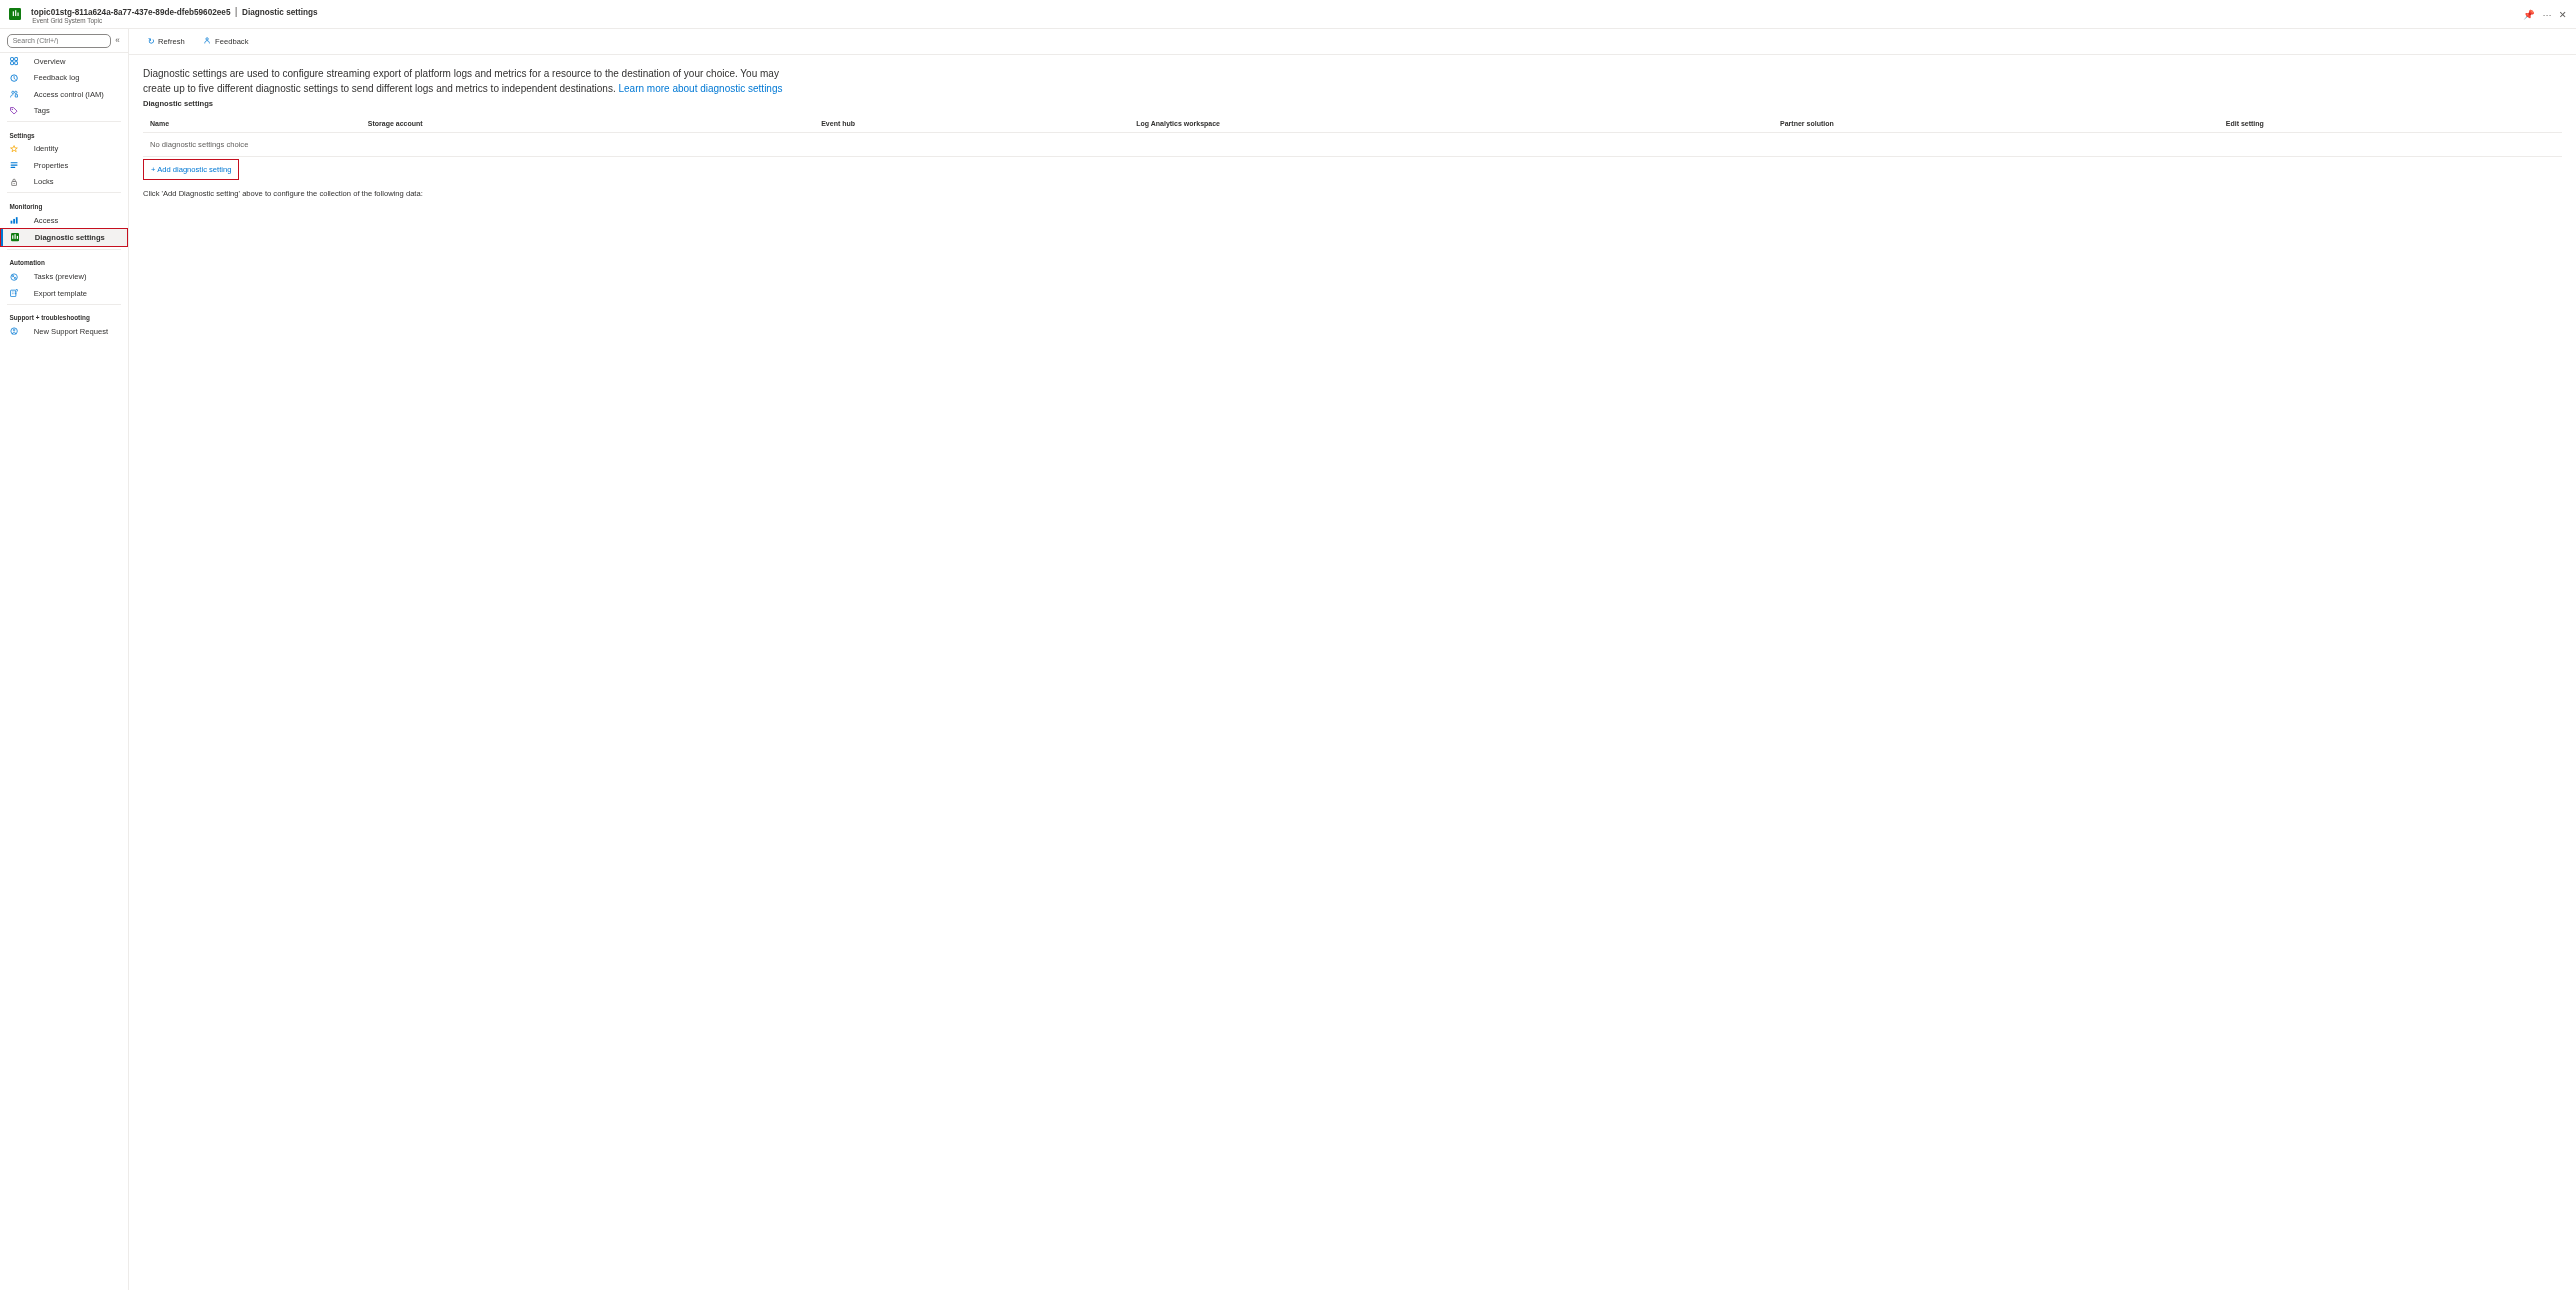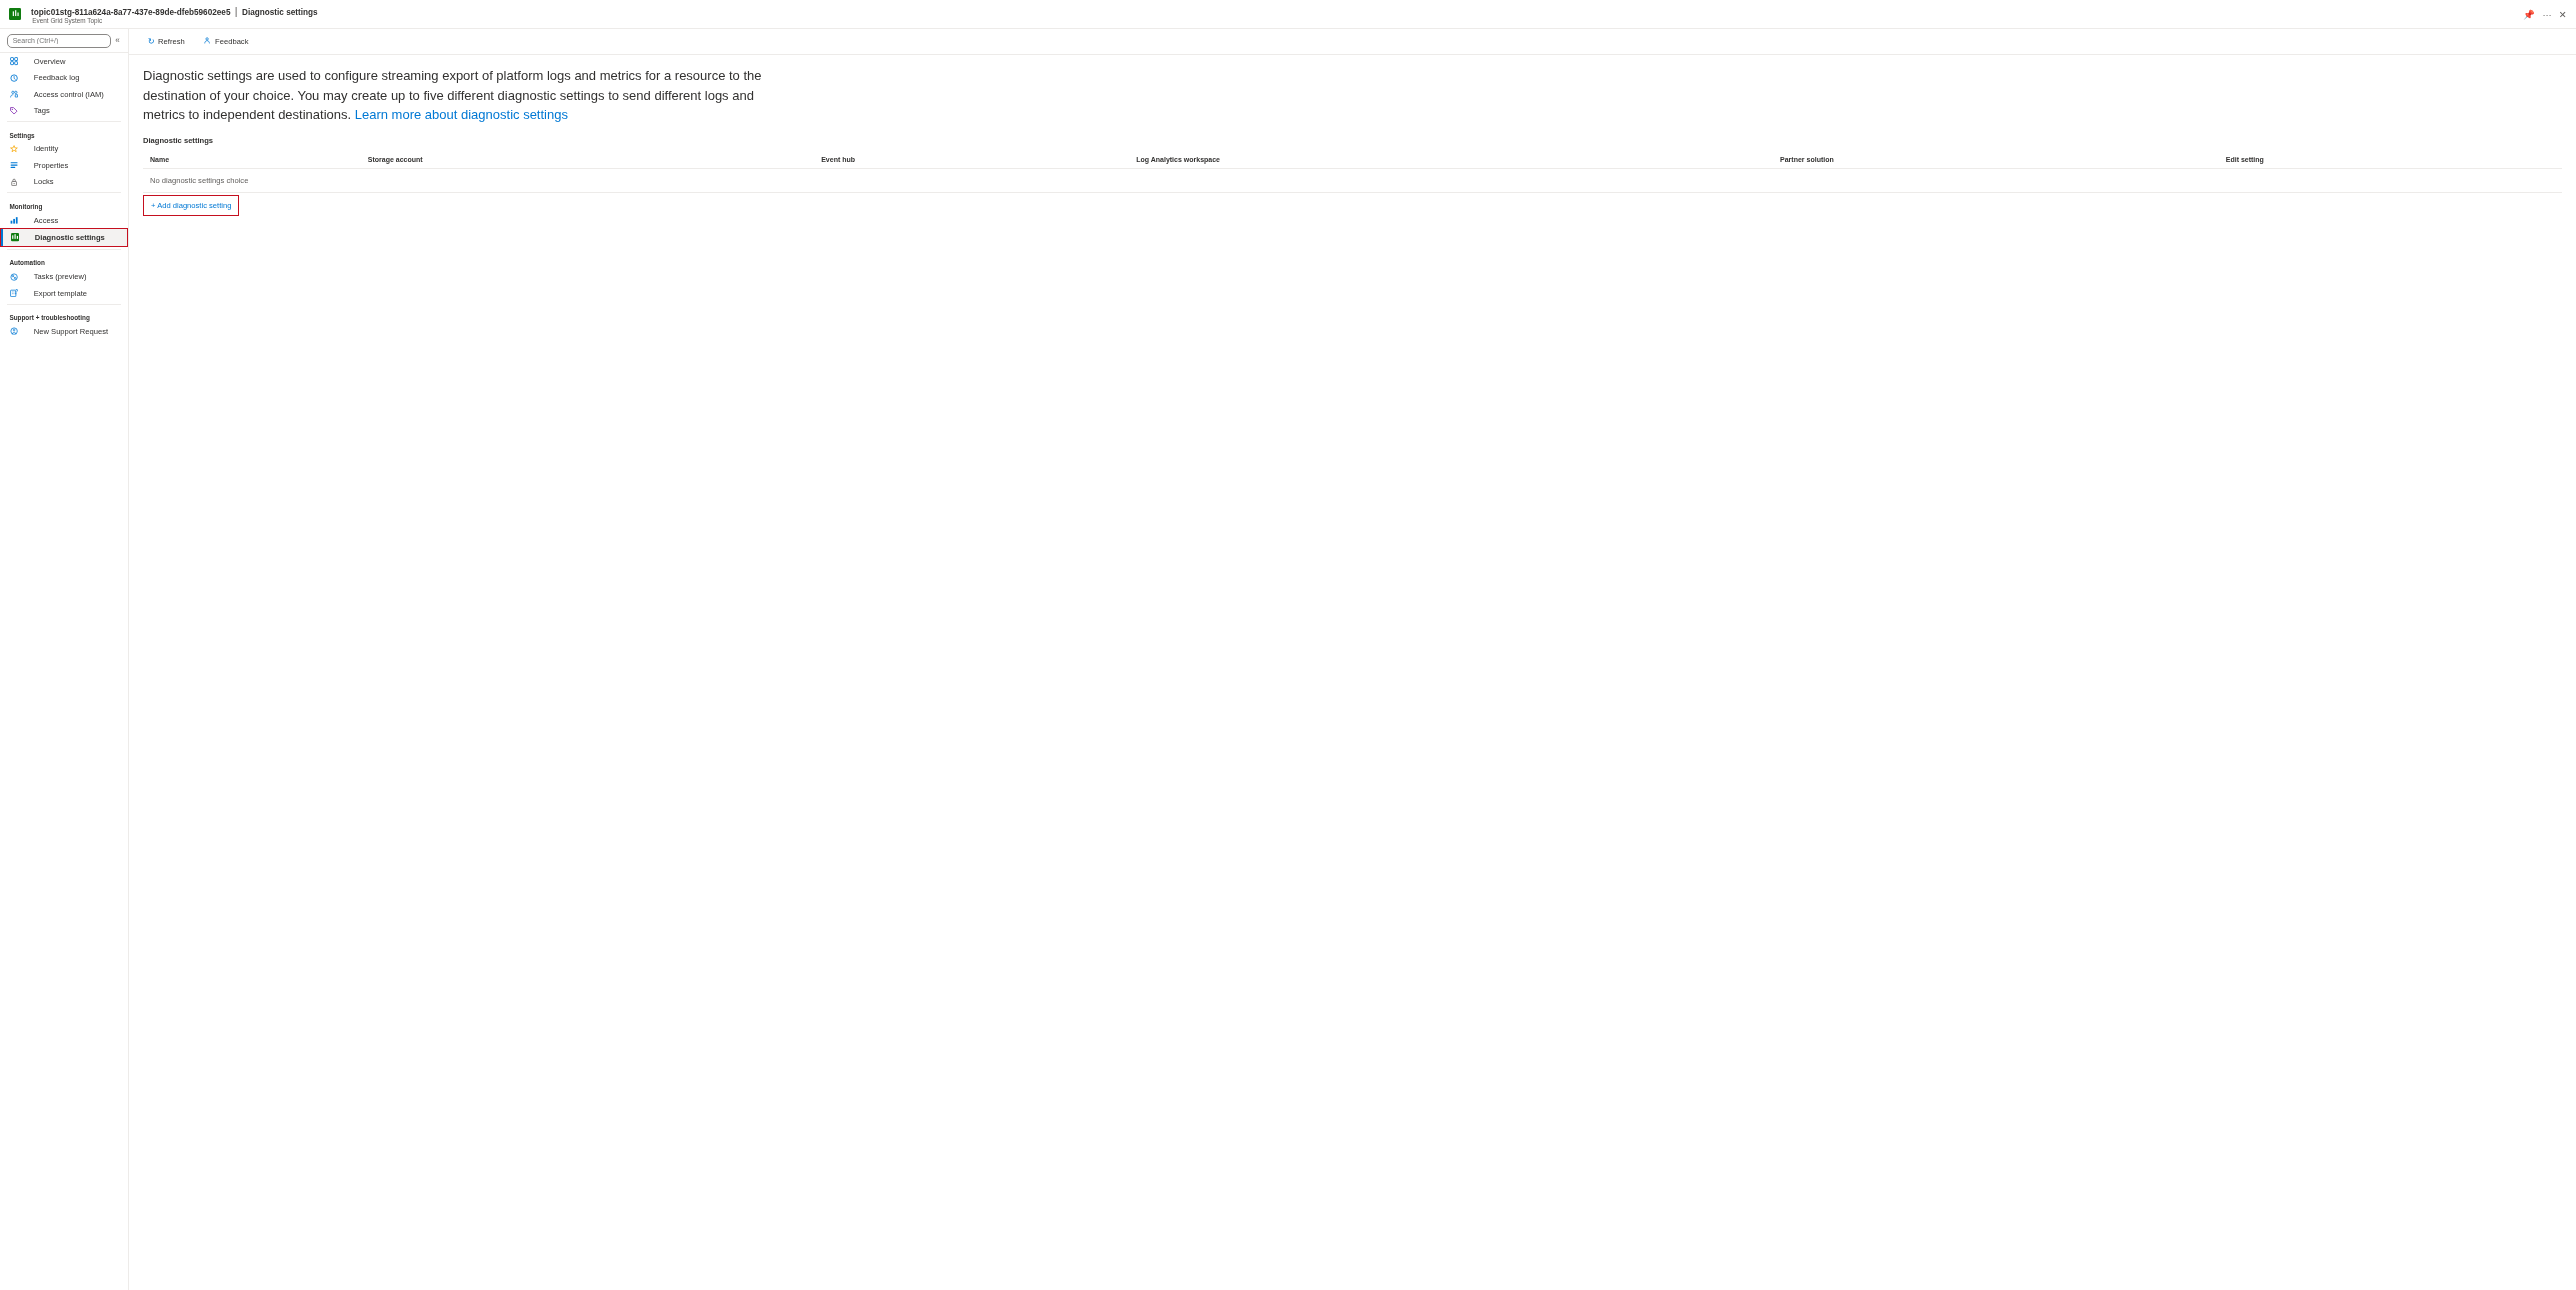--- a/index.html
+++ b/index.html
@@ -78,21 +78,21 @@
     }
     .toolbar-btn {
       display: flex; align-items: center; gap: 3.5px; cursor: pointer;
       color: #323130; font-size: 7.6px; padding: 2.3px 4.7px; border: none; background: none;
     }
     .toolbar-btn .btn-icon { color: #0078d4; font-size: 8.2px; }
 
     
     .page-content { padding: 11.7px 14px; }
 
-    .desc-text { font-size: 13px; color: #323130; line-height: 1.5; max-width: 644px; margin-bottom: 11px; }
+    .desc-text { font-size: 10px; color: #323130; line-height: 1.5; max-width: 644px; margin-bottom: 3px; }
     .desc-link { color: #0078d4; text-decoration: none; cursor: pointer; }
 
     .section-title { font-size: 7.6px; font-weight: 600; color: #323130; margin-bottom: 7px; }
 
     
     .diag-table { width: 100%; border-collapse: collapse; }
     .diag-table th {
       font-size: 7px; font-weight: 600; color: #323130; text-align: left;
       padding: 4.7px 7px; border-bottom: 0.6px solid #edebe9; background: #fff;
     }
@@ -335,17 +335,18 @@
           <tr class="empty-row">
             <td colspan="6">No diagnostic settings choice</td>
           </tr>
         </tbody>
       </table>
 
       <button class="add-setting-btn">
         <span>+ Add diagnostic setting</span>
       </button>
 
+      <p class="info-text">Click 'Add Diagnostic setting' above to configure the collection of the following data:</p>
 
     </div>
   </div>
 </div>
 
 
 </body></html>

